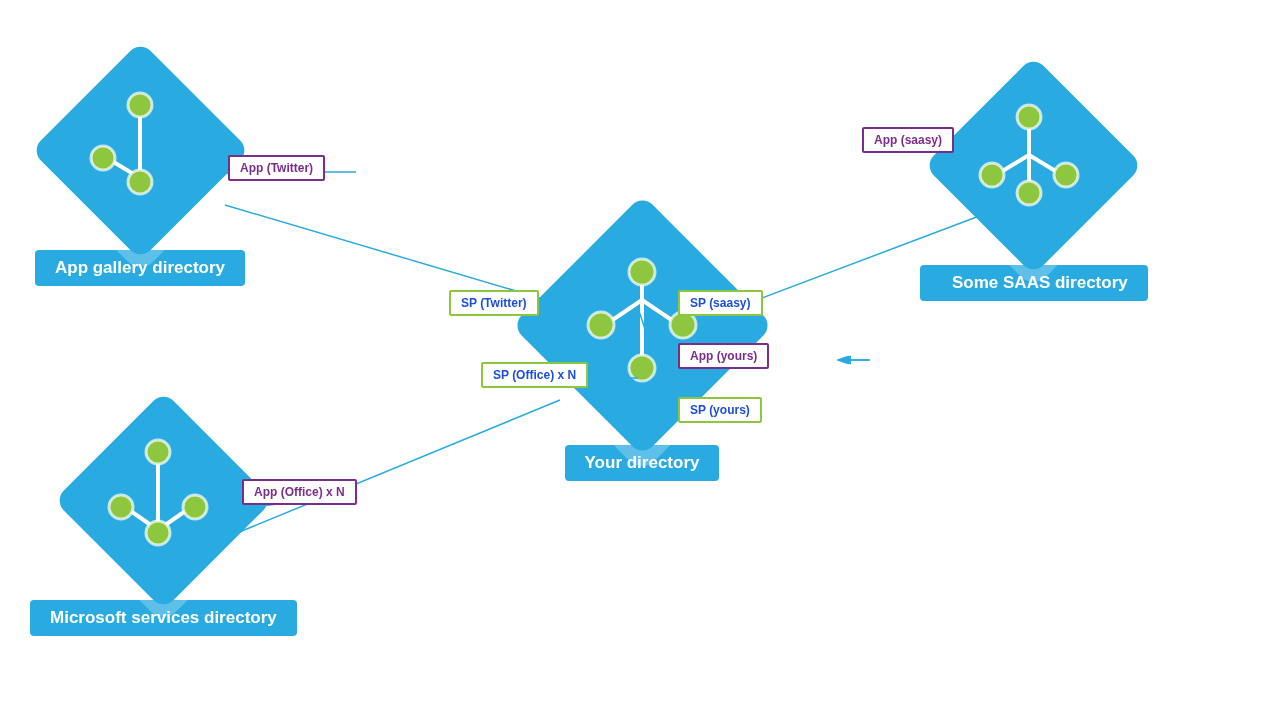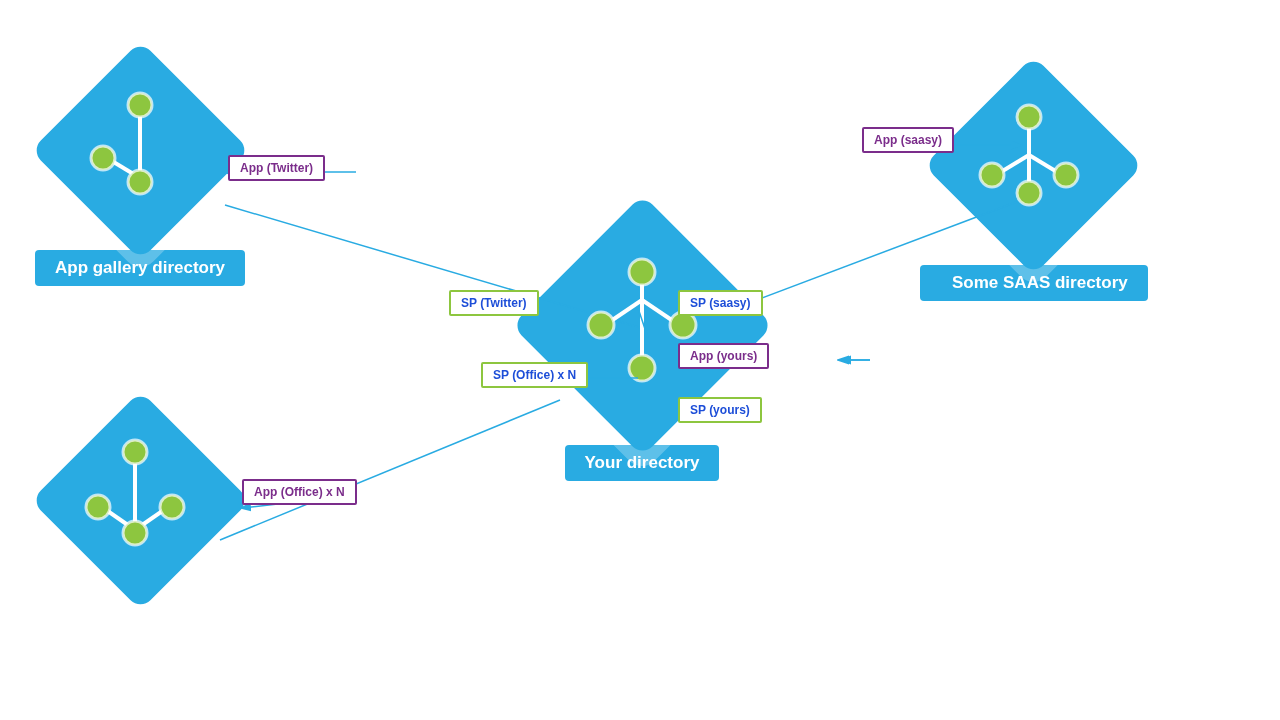--- a/index.html
+++ b/index.html
@@ -192,20 +192,21 @@
         <line x1="55" y1="20" x2="55" y2="95" stroke="white" stroke-width="4"></line>
         <line x1="55" y1="95" x2="22" y2="72" stroke="white" stroke-width="4"></line>
         <line x1="55" y1="95" x2="88" y2="72" stroke="white" stroke-width="4"></line>
         <circle cx="55" cy="17" r="12" fill="#8dc63f" stroke="rgba(255,255,255,0.7)" stroke-width="3"></circle>
         <circle cx="18" cy="72" r="12" fill="#8dc63f" stroke="rgba(255,255,255,0.7)" stroke-width="3"></circle>
         <circle cx="92" cy="72" r="12" fill="#8dc63f" stroke="rgba(255,255,255,0.7)" stroke-width="3"></circle>
         <circle cx="55" cy="98" r="12" fill="#8dc63f" stroke="rgba(255,255,255,0.7)" stroke-width="3"></circle>
       </svg>
     </div>
   </div>
+  <div class="dir-label" style="background:#29abe2;">Microsoft services directory</div>
 </div>
 
 <div class="sp-box purple" style="position:absolute; left:242px; top:479px; z-index:5;">
   <span>App (Office) x N</span>
 </div>
 
 <div class="diamond-container" style="left:512px; top:195px;">
   <div class="diamond-sm">
     <div class="diamond-bg-light"></div>
     <div class="diamond-bg"></div>

